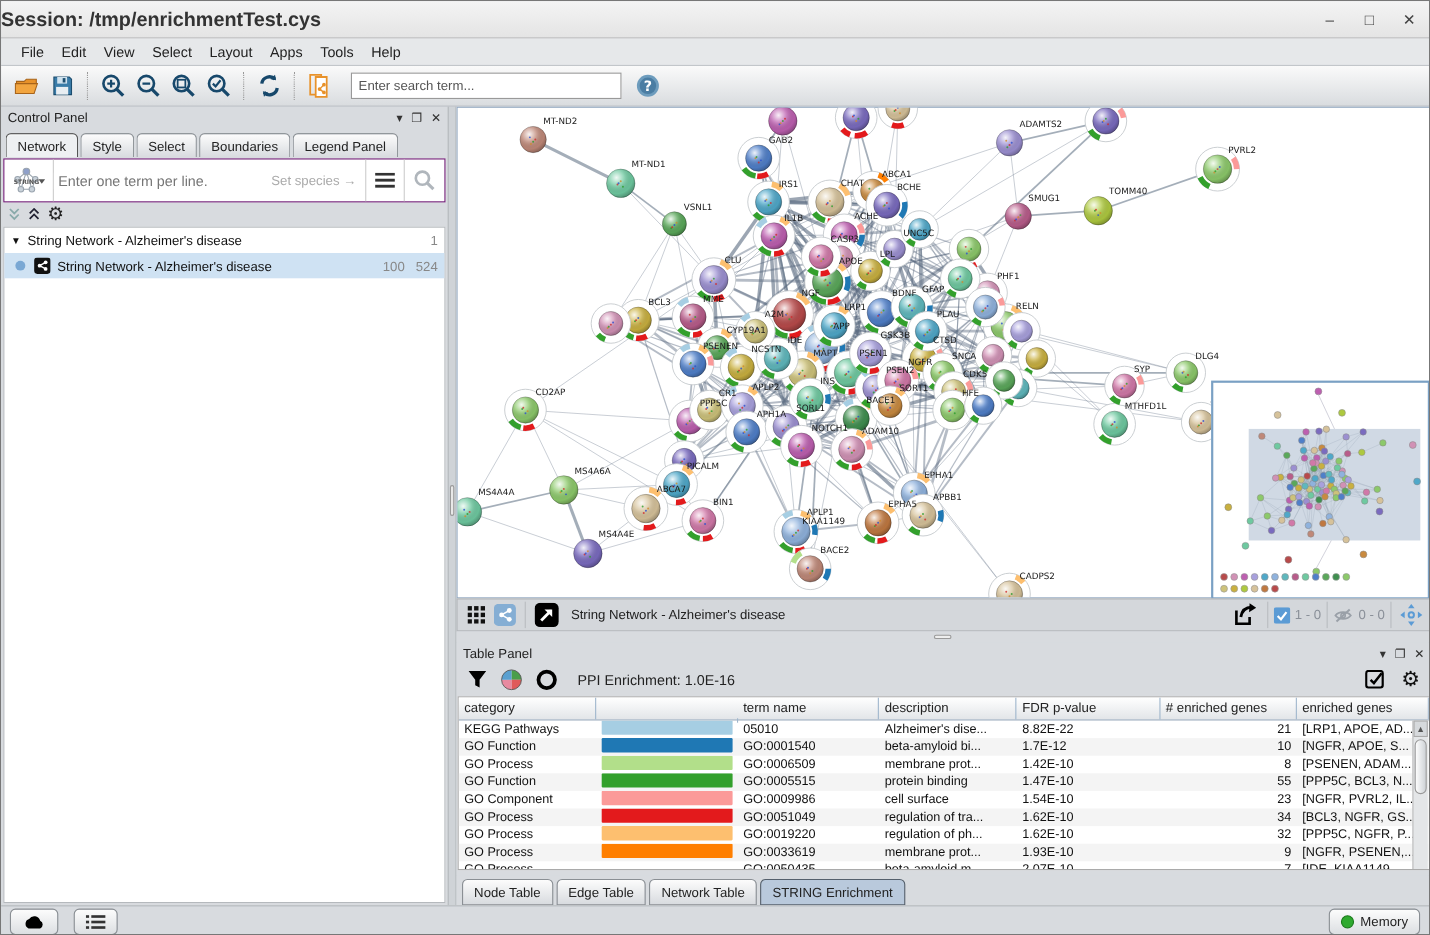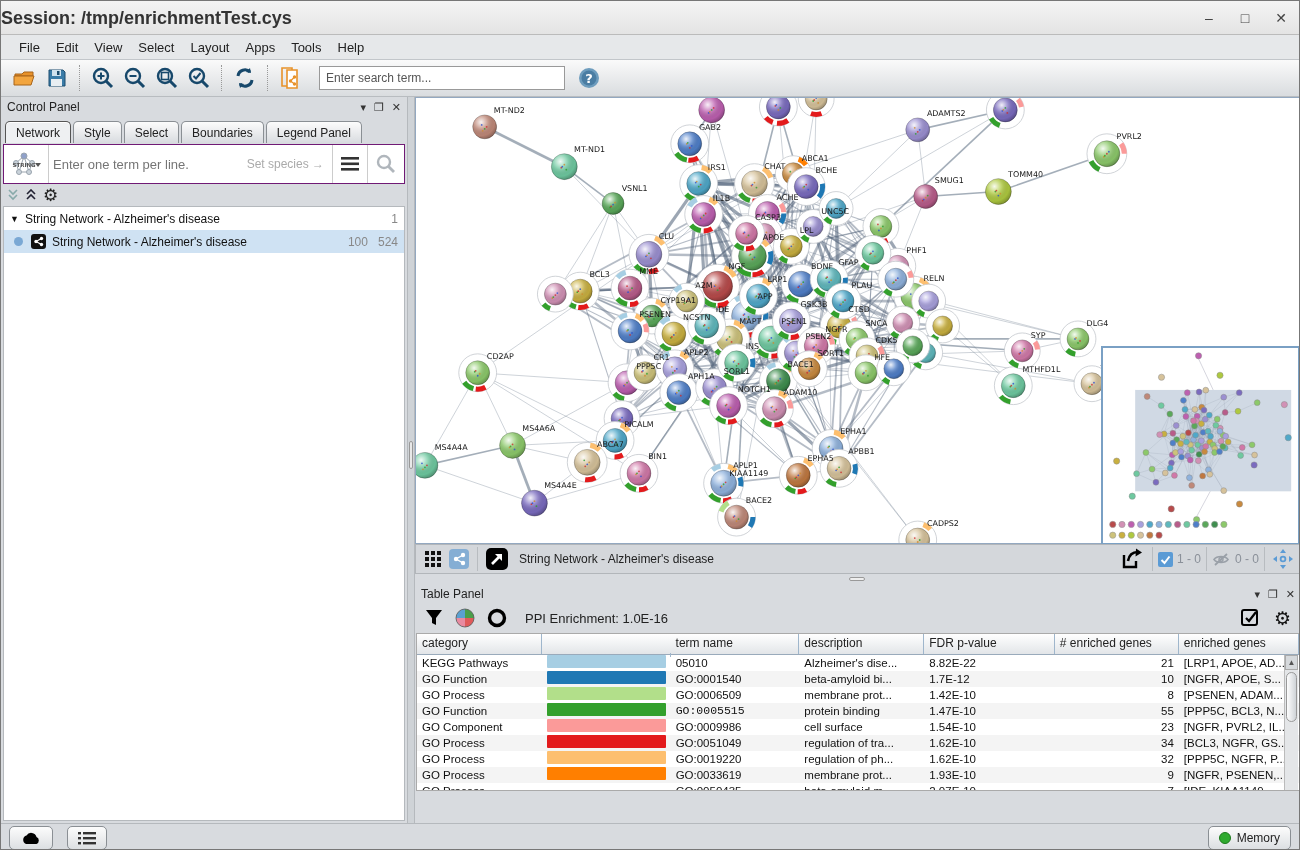--- a/index.html
+++ b/index.html
@@ -2279,21 +2279,21 @@
           <div class="g-cell" style="width: 121px;">membrane prot...</div>
           <div class="g-cell" style="width: 127px;">1.42E-10</div>
           <div class="g-cell num" style="width: 120px;">8</div>
           <div class="g-cell" style="width: 116px;">[PSENEN, ADAM...</div>
         </div>
         <div class="g-row">
           <div class="g-cell" style="width: 121px;">GO Function</div>
           <div class="g-cell" style="width: 125px;">
             <div class="swatch" style="background: rgb(51, 160, 44);"></div>
           </div>
-          <div class="g-cell" style="width: 125px; font-family: Liberation Mono, monospace;">GO:0005515</div>
+          <div class="g-cell" style="width: 125px;">GO:0005515</div>
           <div class="g-cell" style="width: 121px;">protein binding</div>
           <div class="g-cell" style="width: 127px;">1.47E-10</div>
           <div class="g-cell num" style="width: 120px;">55</div>
           <div class="g-cell" style="width: 116px;">[PPP5C, BCL3, N...</div>
         </div>
         <div class="g-row">
           <div class="g-cell" style="width: 121px;">GO Component</div>
           <div class="g-cell" style="width: 125px;">
             <div class="swatch" style="background: rgb(251, 154, 153);"></div>
           </div>
@@ -2345,20 +2345,26 @@
           <div class="g-cell num" style="width: 120px;">7</div>
           <div class="g-cell" style="width: 116px;">[IDE, KIAA1149...</div>
         </div>
       </div>
     <div id="grid-scroll">
       <div id="gs-up">▲</div>
       <div id="gs-thumb"></div>
     </div>
   </div>
 
+  <div id="bottom-tabs" class="abs">
+      <div class="btab">Node Table</div>
+      <div class="btab">Edge Table</div>
+      <div class="btab">Network Table</div>
+      <div class="btab active">STRING Enrichment</div>
+    </div>
 
   <div id="statusbar" class="abs">
     <div class="sbtn">
       <svg width="22" height="14">
           <path d="M6 13 A4.5 4.5 0 0 1 6.5 4.5 A5.5 5.5 0 0 1 16.5 6 A3.8 3.8 0 0 1 16.5 13 Z" fill="#000"></path>
         </svg>
     </div>
     <div class="sbtn">
       <svg width="18" height="14">
           <g fill="#333">

